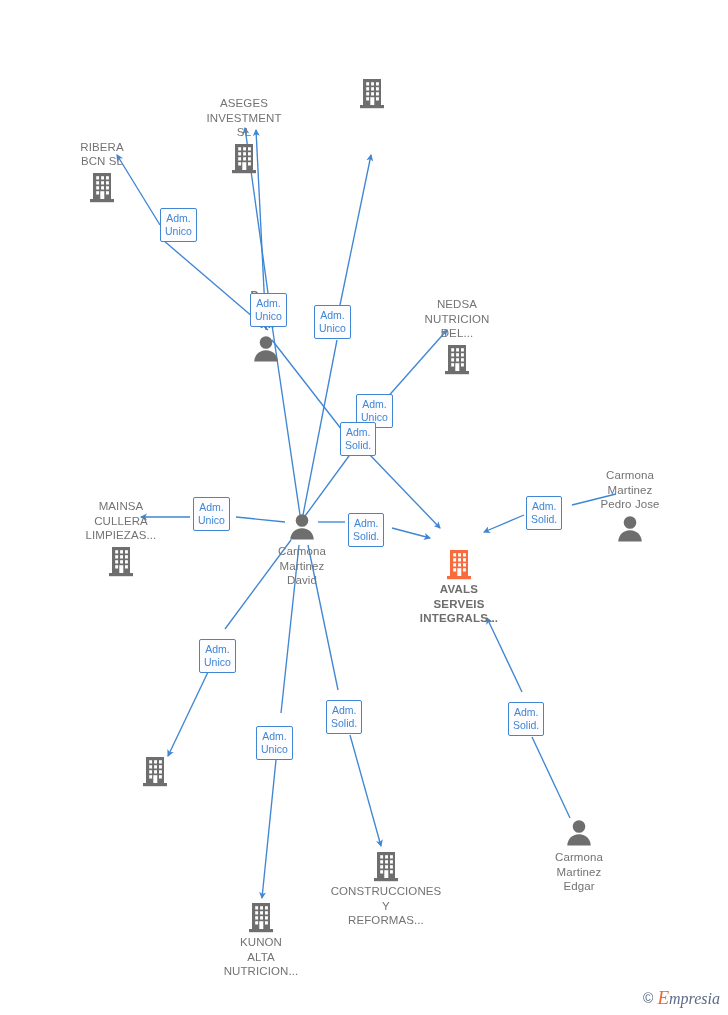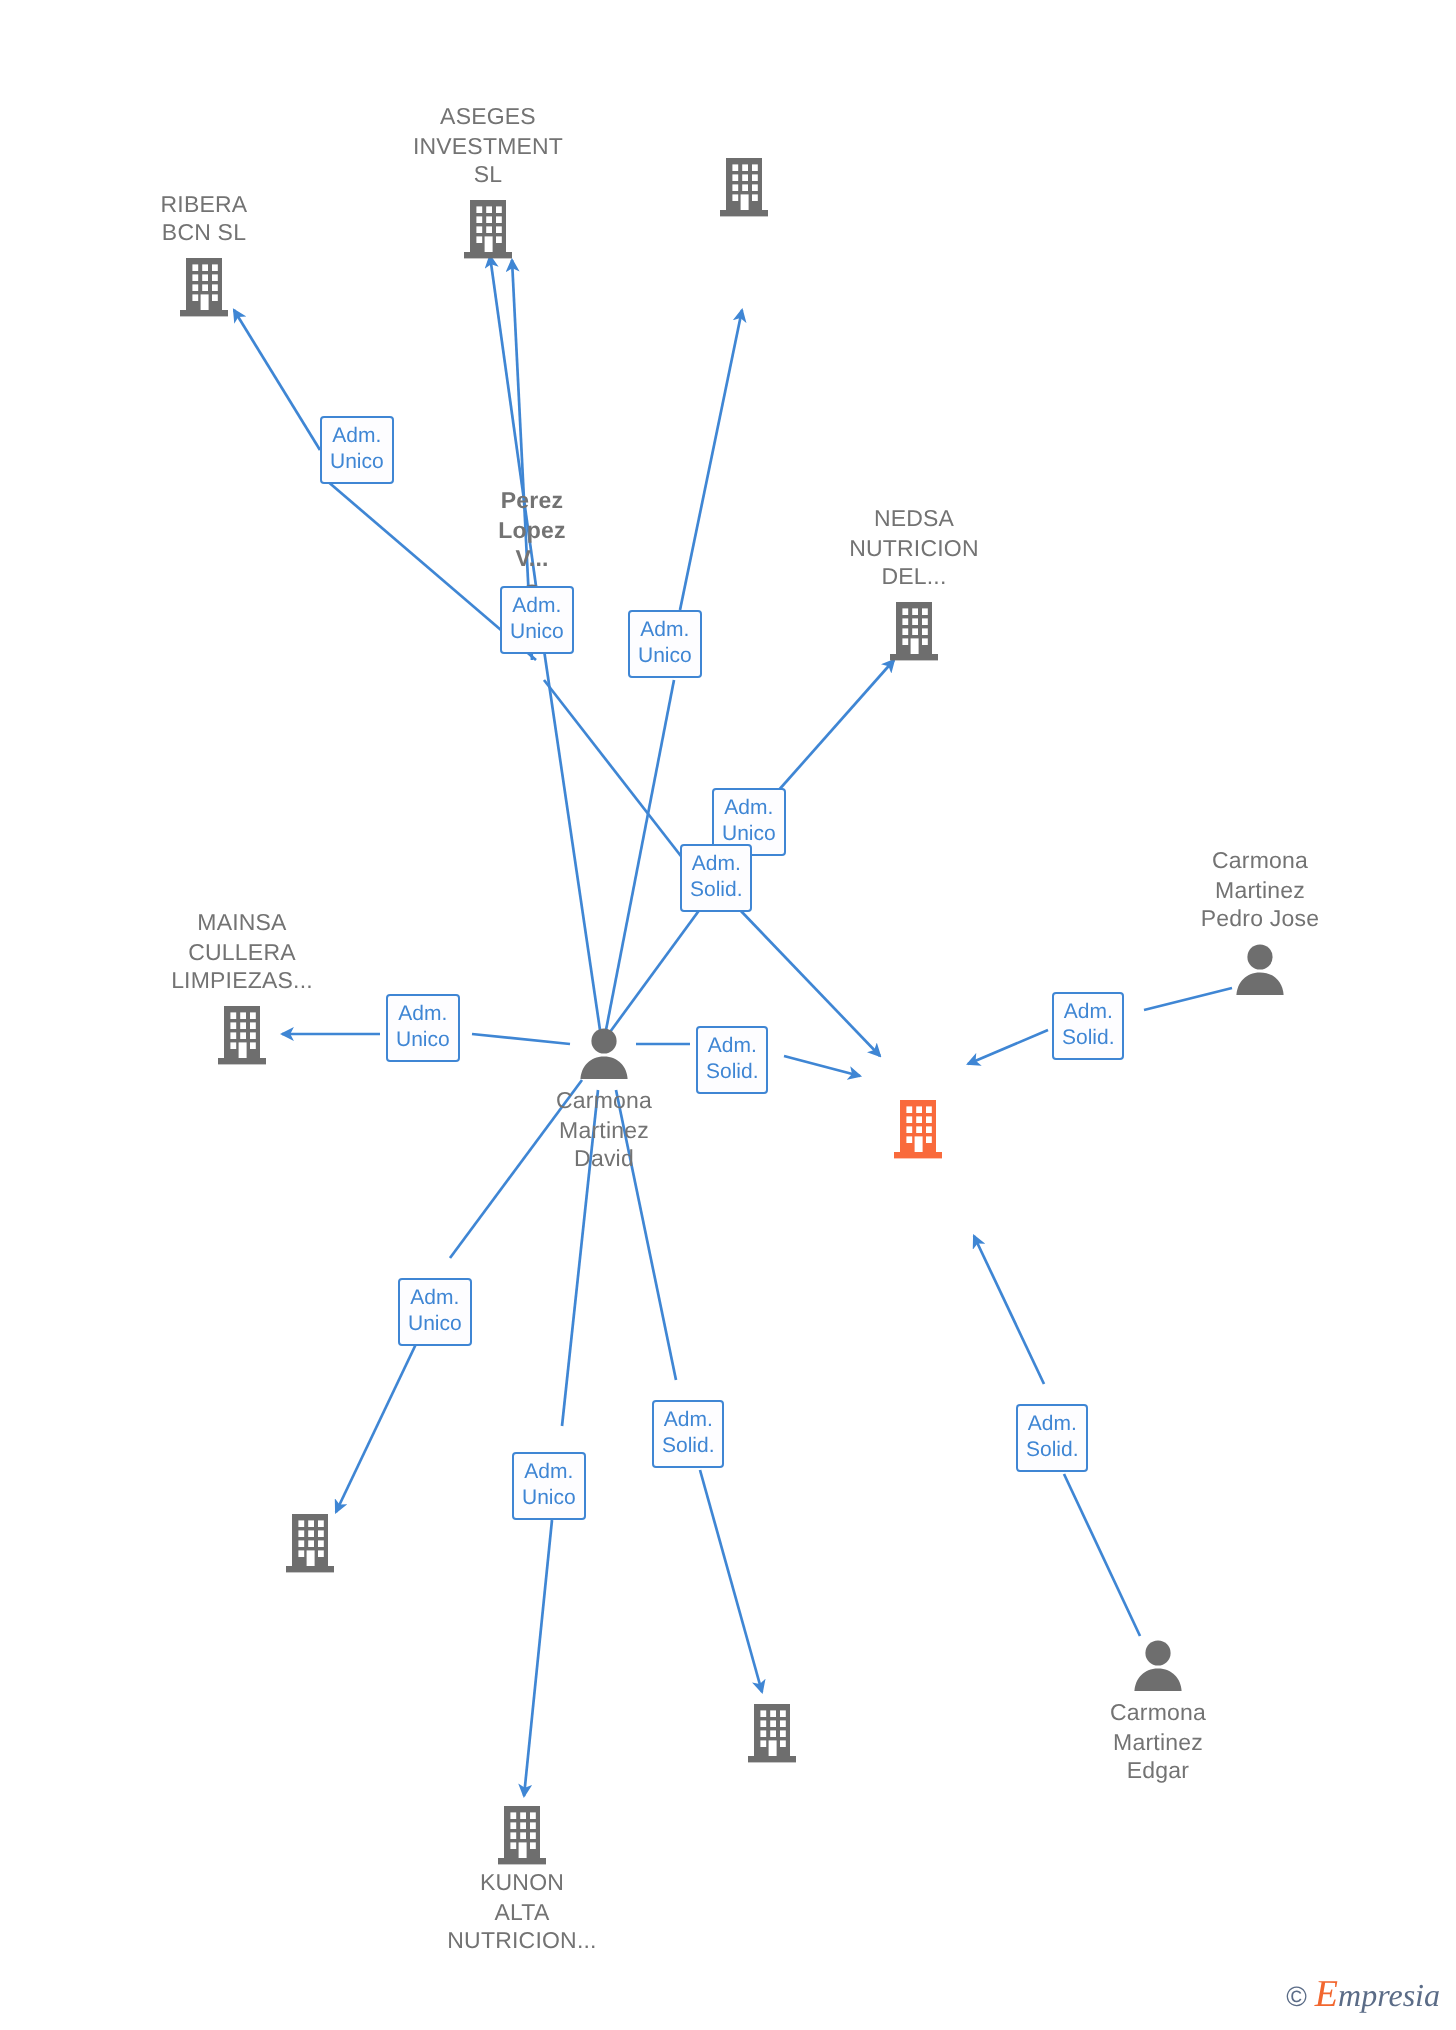--- a/index.html
+++ b/index.html
@@ -39,20 +39,21 @@
   .node .caption {
     display: block;
     font-size: 11.5px;
     line-height: 14.6px;
     color: #737373;
     letter-spacing: 0.1px;
     white-space: pre-line;
   }
   .node.label-above .caption {
     margin-bottom: 2px;
+    margin-top: 44px;
   }
   .node.label-below .caption {
     margin-top: 2px;
   }
   .node.highlight .caption {
     color: #6d6d6d;
     font-weight: bold;
     font-size: 11.5px;
     letter-spacing: 0.2px;
   }
@@ -267,20 +268,23 @@
             <rect x="7.2" y="10.2" width="2.9" height="3.3" fill="#ffffff"></rect>
             <rect x="12.1" y="10.2" width="2.9" height="3.3" fill="#ffffff"></rect>
             <rect x="17" y="10.2" width="2.9" height="3.3" fill="#ffffff"></rect>
             <rect x="7.2" y="15.2" width="2.9" height="3.3" fill="#ffffff"></rect>
             <rect x="12.1" y="15.2" width="2.9" height="3.3" fill="#ffffff"></rect>
             <rect x="17" y="15.2" width="2.9" height="3.3" fill="#ffffff"></rect>
             <rect x="7.2" y="20.2" width="2.9" height="3.3" fill="#ffffff"></rect>
             <rect x="17" y="20.2" width="2.9" height="3.3" fill="#ffffff"></rect>
             <rect x="11.3" y="20.2" width="4.0" height="7.8" fill="#ffffff"></rect>
           </svg></span>
+        <span class="caption">AVALS
+SERVEIS
+INTEGRALS...</span>
       </div>
       <div class="node label-above" style="left: 630px; top: 424.2px;">
         <span class="caption">Carmona
 Martinez
 Pedro Jose</span>
         <span class="glyph"><svg width="30" height="30" viewBox="0 0 30 30">
             <circle cx="15" cy="8.5" r="6.3" fill="#6e6e6e"></circle>
             <path d="M15,16.2 C22.2,16.2 26.4,21.3 26.8,27.5 L3.2,27.5 C3.6,21.3 7.8,16.2 15,16.2 Z" fill="#6e6e6e"></path>
           </svg></span>
       </div>
@@ -333,20 +337,23 @@
             <rect x="7.2" y="10.2" width="2.9" height="3.3" fill="#ffffff"></rect>
             <rect x="12.1" y="10.2" width="2.9" height="3.3" fill="#ffffff"></rect>
             <rect x="17" y="10.2" width="2.9" height="3.3" fill="#ffffff"></rect>
             <rect x="7.2" y="15.2" width="2.9" height="3.3" fill="#ffffff"></rect>
             <rect x="12.1" y="15.2" width="2.9" height="3.3" fill="#ffffff"></rect>
             <rect x="17" y="15.2" width="2.9" height="3.3" fill="#ffffff"></rect>
             <rect x="7.2" y="20.2" width="2.9" height="3.3" fill="#ffffff"></rect>
             <rect x="17" y="20.2" width="2.9" height="3.3" fill="#ffffff"></rect>
             <rect x="11.3" y="20.2" width="4.0" height="7.8" fill="#ffffff"></rect>
           </svg></span>
+        <span class="caption">CONSTRUCCIONES
+Y
+REFORMAS...</span>
       </div>
       <div class="node label-below" style="left: 579px; top: 818px;">
         <span class="glyph"><svg width="30" height="30" viewBox="0 0 30 30">
             <circle cx="15" cy="8.5" r="6.3" fill="#6e6e6e"></circle>
             <path d="M15,16.2 C22.2,16.2 26.4,21.3 26.8,27.5 L3.2,27.5 C3.6,21.3 7.8,16.2 15,16.2 Z" fill="#6e6e6e"></path>
           </svg></span>
         <span class="caption">Carmona
 Martinez
 Edgar</span>
       </div>

